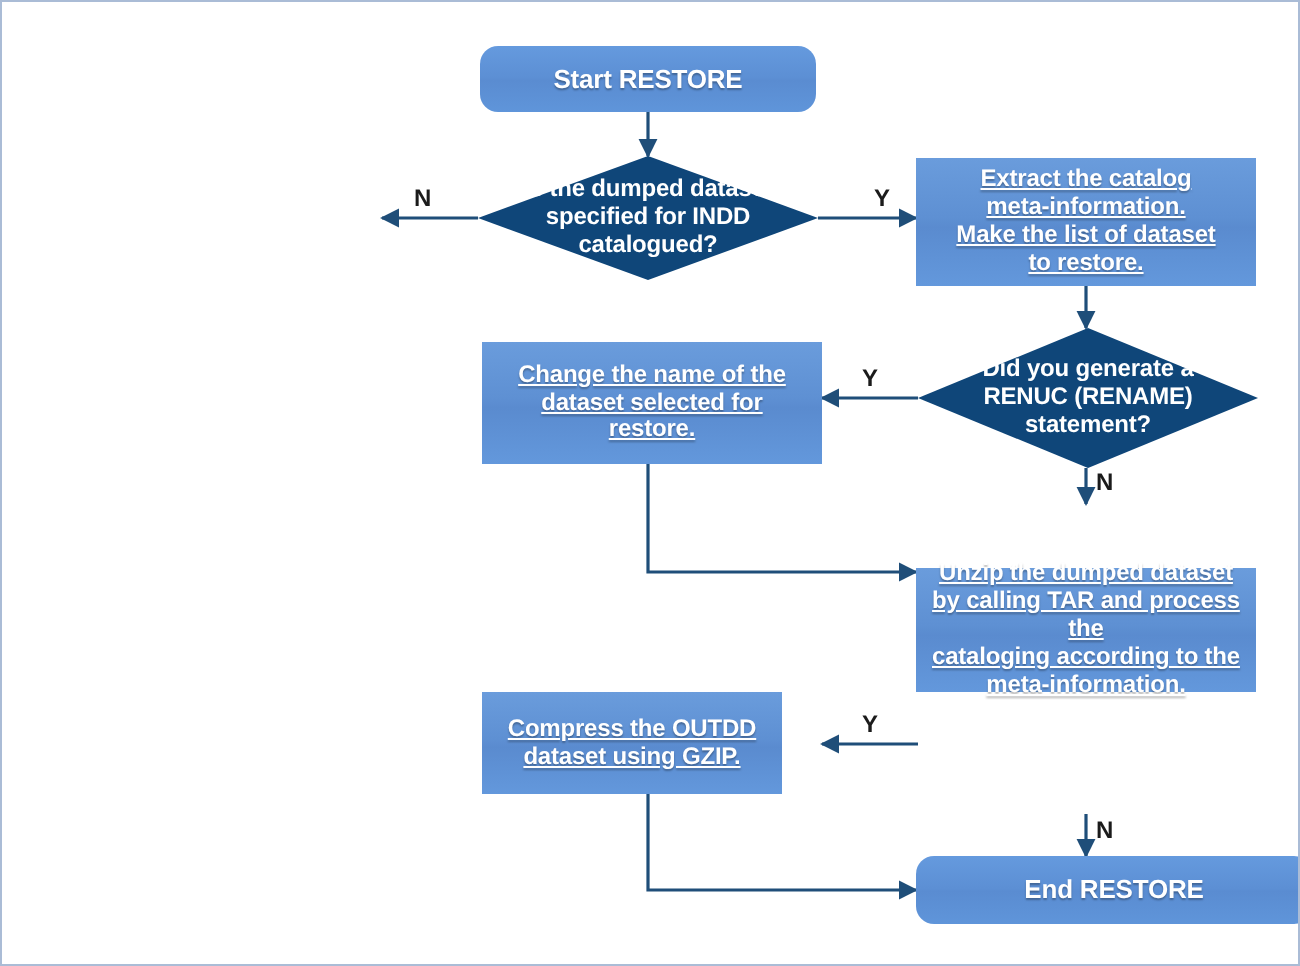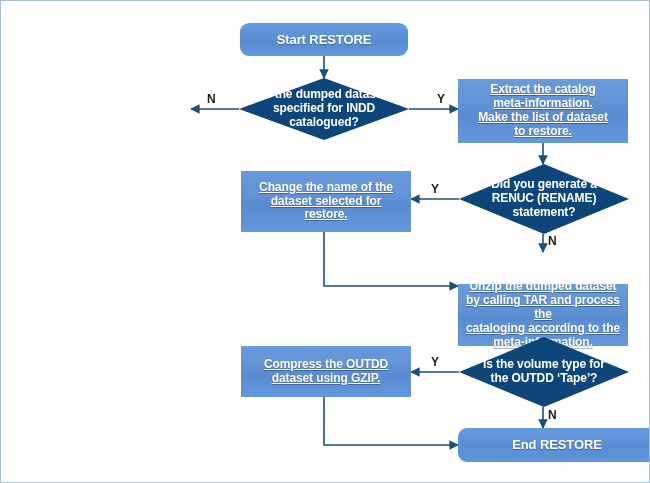--- a/index.html
+++ b/index.html
@@ -147,27 +147,22 @@
 
   <div class="node process" style="left:240px; top:170px; width:170px; height:61px;">Change the name of the
 dataset selected for
 restore.</div>
 
   <div class="node process" style="left:457px; top:251px; width:170px; height:62px;margin-top:32px;">Unzip the dumped dataset
 by calling TAR and process the
 cataloging according to the
 meta-information.</div>
 
-  <div class="decision-wrap" style="left:458px; top:336px; width:170px; height:70px;">
-    <div class="decision-shape"></div>
-    <div class="decision-label">Is the volume type for
-the OUTDD ‘Tape’?</div>
-  </div>
 
-  <div class="node process" style="left:240px; top:345px; width:170px; height:51px;">Compress the OUTDD
+  <div class="node process" style="left:240px; top:345px; width:150px; height:51px;">Compress the OUTDD
 dataset using GZIP.</div>
 
   <div class="node terminal" style="left:457px; top:427px; width:198px; height:34px;">End RESTORE</div>
 
   <div class="edge-label" style="left:206px; top:92px;">N</div>
 
   <div class="edge-label" style="left:436px; top:92px;">Y</div>
 
   <div class="edge-label" style="left:430px; top:182px;">Y</div>
 

